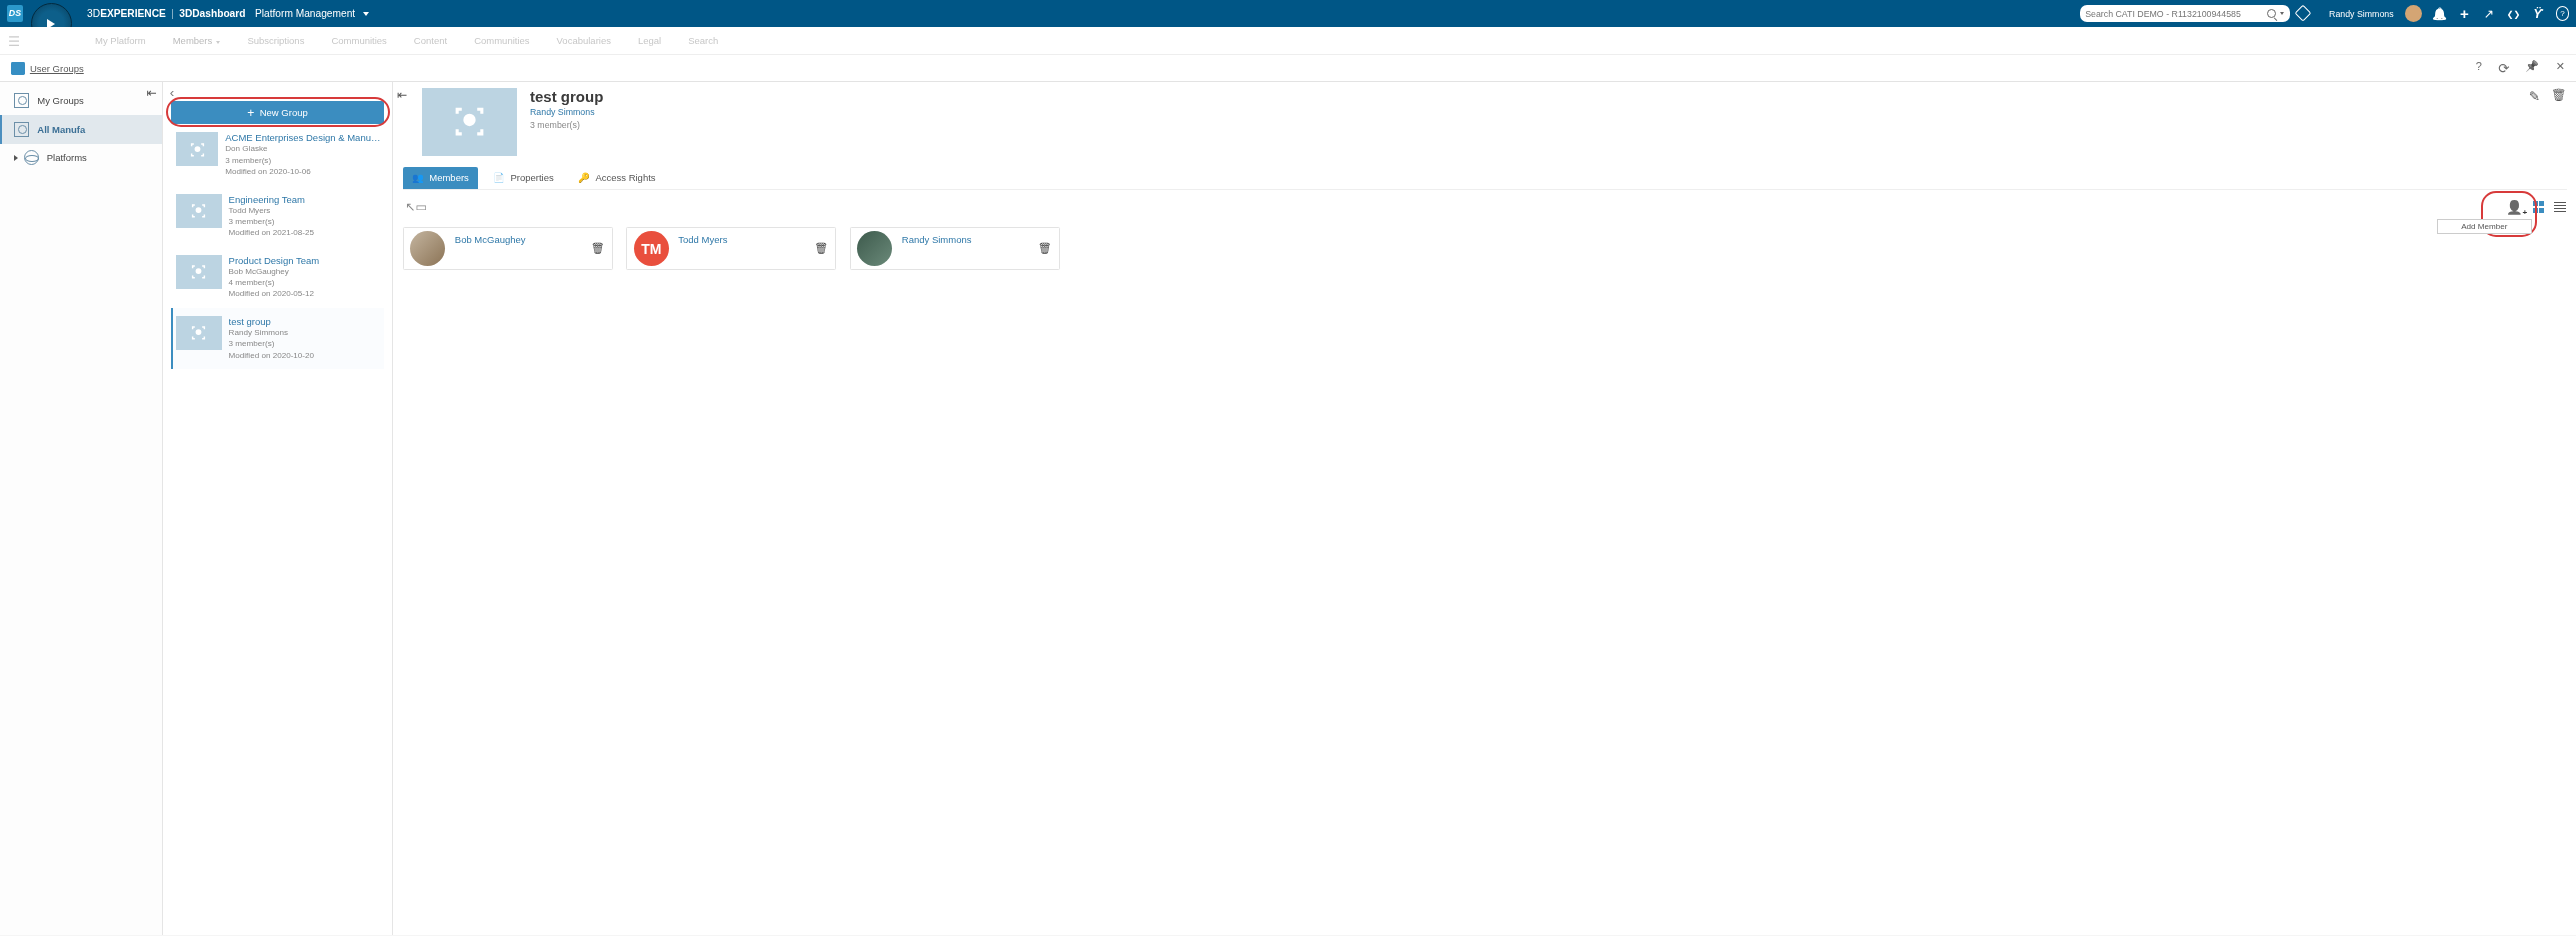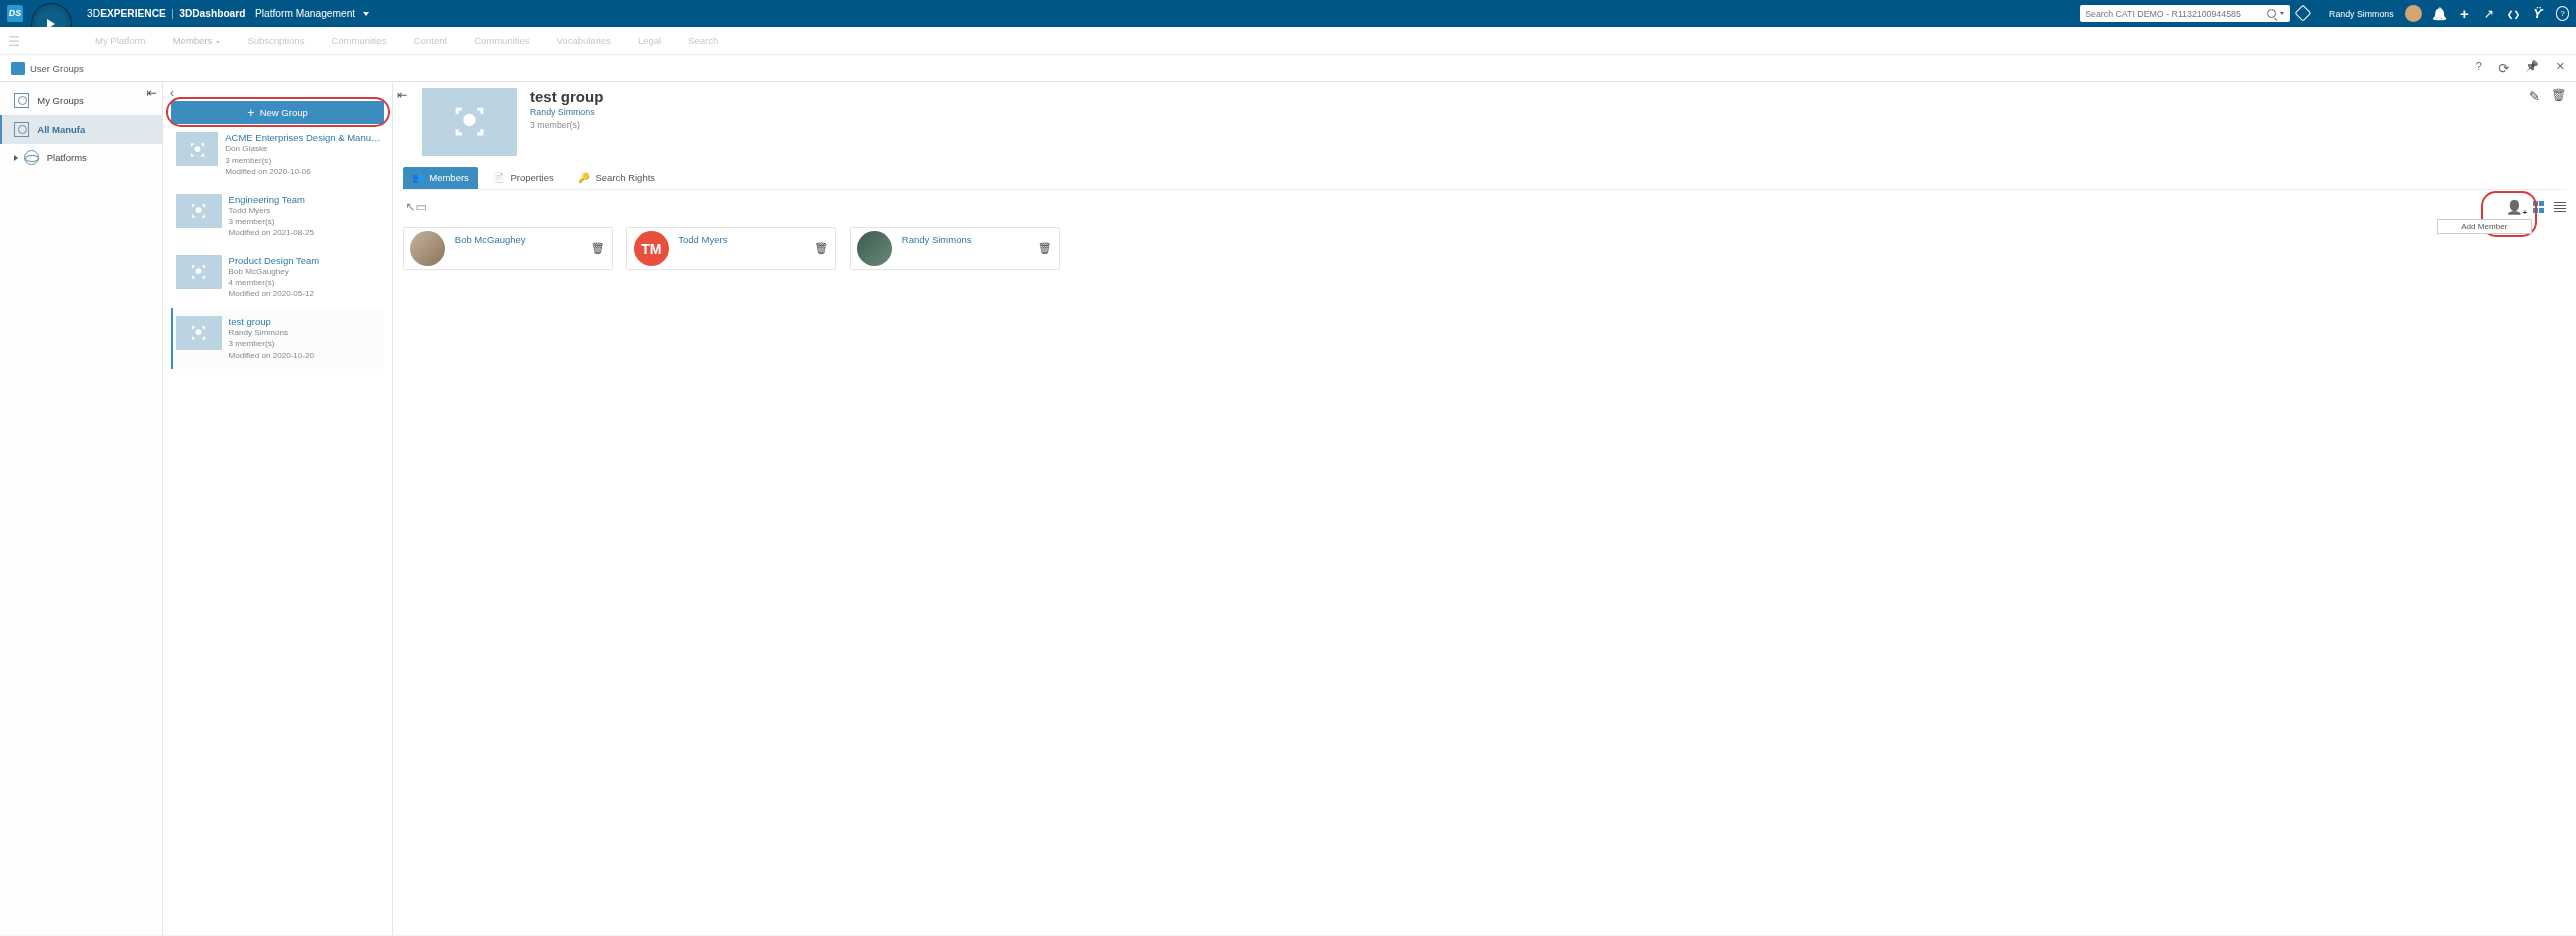--- a/index.html
+++ b/index.html
@@ -15,21 +15,21 @@
     border: 1.4px solid #032a3f;
   }
   .compass .play { width:0;height:0;border-left:8.1px solid #fff;border-top:5.4px solid transparent;border-bottom:5.4px solid transparent; }
   .ds-logo { width:16.3px; height:16.3px; background:#2b99cc; border-radius:2px; display:flex;align-items:center;justify-content:center;font-style:italic;color:#fff;font-weight:bold; }
   .brand { margin-left: 64px; display:flex; align-items:center; gap:5.4px; font-size:10.2px; }
   .brand b { font-weight:bold; }
   .brand .sep { opacity:.6; }
   .brand .pm { margin-left:4.1px; font-weight:300; }
   .chev-down { width:0;height:0;border-left:3.4px solid transparent;border-right:3.4px solid transparent;border-top:4.1px solid #fff; display:inline-block; margin-left:2.7px; }
   .search-wrap { margin-left:auto; display:flex; align-items:center; gap:6.8px; }
-  .search-box { background:#fff; border-radius:2px; display:flex; align-items:center; height:17.6px; padding:0 5.4px; width:210px; }
+  .search-box { background:#fff; border-radius:7px; display:flex; align-items:center; height:17.6px; padding:0 5.4px; width:210px; }
   .search-box input { border:none; outline:none; flex:1; font-size:8.8px; color:#777; }
   .search-box .mag { width:9.5px;height:9.5px;border:1.4px solid #666;border-radius:50%;position:relative; }
   .search-box .mag::after { content:'';position:absolute;width:1.4px;height:4.1px;background:#666;transform:rotate(-45deg);top:6.8px;left:7.5px; }
   .search-box .chev { width:0;height:0;border-left:2.7px solid transparent;border-right:2.7px solid transparent;border-top:3.4px solid #666; margin-left:4.1px; }
   .tag-icon { width:12.2px;height:12.2px;border:1.4px solid #fff;transform:rotate(-45deg);border-radius:2px; }
   .user-area { display:flex; align-items:center; gap:11px; margin-left:13.5px; }
   .avatar-sm { width:17.6px;height:17.6px;border-radius:50%;background:#d4a574; }
   .tb-icon { width:13.5px;height:13.5px;display:flex;align-items:center;justify-content:center;color:#fff;font-size:12.2px;cursor:pointer; }
   .bell-i::before{content:"🔔";filter:grayscale(1) brightness(3);}
   .plus-i::before{content:"+";font-size:15px;font-weight:bold;}
@@ -41,21 +41,21 @@
   
   .subnav { height:28.4px; background:#fff; display:flex; align-items:center; gap:27px; padding-left:95px; color:#c7c7c7; font-size:9.5px; border-bottom:0.7px solid #eee; position:relative; }
   .subnav .hamb { position:absolute; left:8.1px; color:#ccc; font-size:13.5px; }
   .subnav .item { cursor:pointer; }
   .subnav .item.active { color:#bbb; position:relative; }
   .subnav .item.active .sub-chev{ width:0;height:0;border-left:2.7px solid transparent;border-right:2.7px solid transparent;border-top:3.4px solid #ccc; display:inline-block; margin-left:4.1px; }
 
   
   .panel-head { height:27px; background:#fff; border-bottom:0.7px solid #e3e3e3; display:flex; align-items:center; padding:0 11px; }
   .panel-head .ds-sm{ width:13.5px;height:13.5px;background:#368ec3;border-radius:1.4px;margin-right:5.4px;}
-  .panel-head .title{ font-size:9.5px; color:#5a5a5a; }
+  .panel-head .title{ font-size:9.5px; color:#5a5a5a;text-decoration:underline; }
   .panel-head .actions{ margin-left:auto; display:flex; gap:16.3px; color:#6a6a6a; }
   .panel-head .act{ cursor:pointer; font-size:11px; }
   .refresh-i::before{content:"⟳";font-size:13.5px;}
   .pin-i::before{content:"📌";filter:grayscale(1);}
   .close-i::before{content:"✕";}
   .q-i::before{content:"?";}
 
   
   .main { display:flex; height: calc(100vh - 83px); background:#fff; }
   .sidebar { width:163px; border-right:0.7px solid #e5e5e5; padding-top:4.1px; position:relative; background:#fdfdfd; }
@@ -293,21 +293,21 @@
       <div class="tab active">
         <span class="tab-ic">👥</span>
         <span>Members</span>
       </div>
       <div class="tab">
         <span class="tab-ic">📄</span>
         <span>Properties</span>
       </div>
       <div class="tab">
         <span class="tab-ic">🔑</span>
-        <span>Search Rights</span>
+        <span>Access Rights</span>
       </div>
     </div>
 
     <div class="toolbar">
       <span class="ptr">↖▭</span>
       <div class="right">
         <div class="annot-red annot2"></div>
         <span class="add-mem-ic"></span>
         <span class="grid-ic"></span>
         <span class="list-ic"></span>

